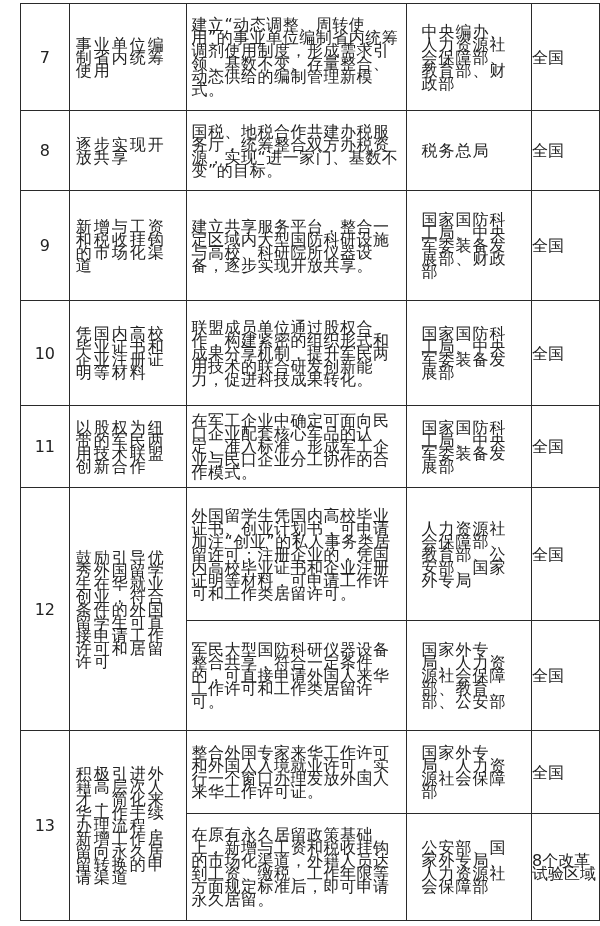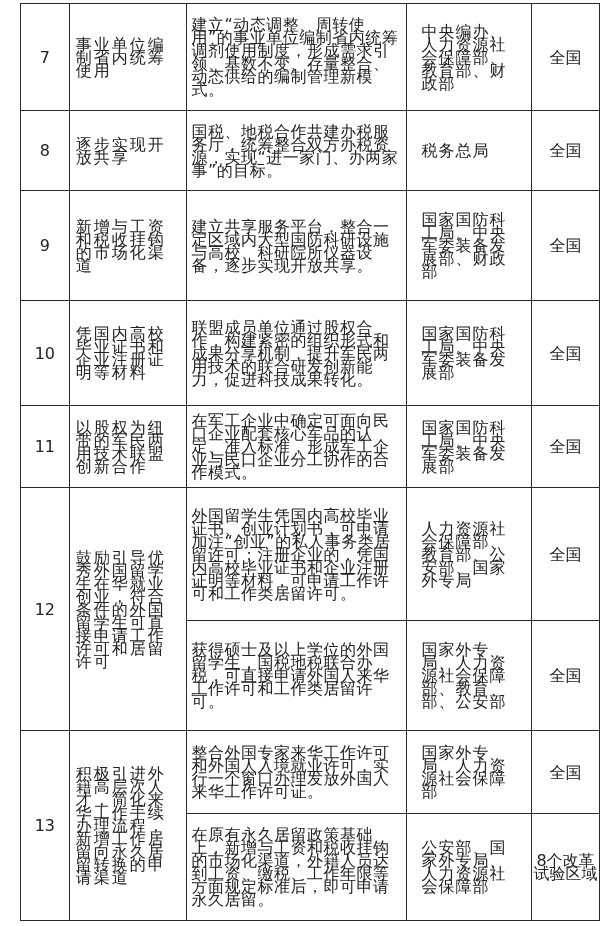--- a/index.html
+++ b/index.html
@@ -4,21 +4,21 @@
 <style>
   html, body { margin:0; padding:0; background:#ffffff; }
   body { width:600px; height:926px; position:relative; overflow:hidden;
          font-family:"DejaVu Sans", "Liberation Sans", sans-serif; color:#222; }
   .tbl { position:absolute; left:20px; top:3px; border-collapse:collapse; table-layout:fixed; }
   .tbl td { border:1.5px solid #2a2a2a; padding:0; vertical-align:middle; font-size:16px; line-height:13px; }
   .c-no { width:51px; text-align:center; }
   .c-name { width:112px; padding:0 6px !important; letter-spacing:2px; }
   .c-desc { width:230px; padding:0 5px !important; letter-spacing:0.5px; }
   .c-dept { width:103px; padding:0 14px !important; letter-spacing:1px; }
-  .c-scope { width:73px; text-align:center; }
+  .c-scope { width:73px; }
 </style>
 </head>
 <body>
 
 <table class="tbl">
   <colgroup>
     <col style="width:52px">
       <col style="width:113px">
       <col style="width:231px">
       <col style="width:104px">
@@ -30,21 +30,21 @@
       <td class="c-no">7</td>
       <td class="c-name">事业单位编制省内统筹使用</td>
       <td class="c-desc">建立“动态调整、周转使用”的事业单位编制省内统筹调剂使用制度，形成需求引领、基数不变、存量整合、动态供给的编制管理新模式。</td>
       <td class="c-dept">中央编办、人力资源社会保障部、教育部、财政部</td>
       <td class="c-scope">全国</td>
     </tr>
 
     <tr style="height:80px">
       <td class="c-no">8</td>
       <td class="c-name">逐步实现开放共享</td>
-      <td class="c-desc">国税、地税合作共建办税服务厅，统筹整合双方办税资源，实现“进一家门、办两家事”的目标。</td>
+      <td class="c-desc">国税、地税合作共建办税服务厅，统筹整合双方办税资源，实现“进一家门、基数不变”的目标。</td>
       <td class="c-dept">税务总局</td>
       <td class="c-scope">全国</td>
     </tr>
 
     <tr style="height:110px">
       <td class="c-no">9</td>
       <td class="c-name">新增与工资和税收挂钩的市场化渠道</td>
       <td class="c-desc">建立共享服务平台，整合一定区域内大型国防科研设施与高校、科研院所仪器设备，逐步实现开放共享。</td>
       <td class="c-dept">国家国防科工局、中央军委装备发展部、财政部</td>
       <td class="c-scope">全国</td>
@@ -68,21 +68,21 @@
 
     <tr style="height:133px">
       <td class="c-no" rowspan="2">12</td>
       <td class="c-name" rowspan="2">鼓励引导优秀外国留学生在华就业创业，符合条件的外国留学生可直接申请工作许可和居留许可</td>
       <td class="c-desc">外国留学生凭国内高校毕业证书、创业计划书，可申请加注“创业”的私人事务类居留许可；注册企业的，凭国内高校毕业证书和企业注册证明等材料，可申请工作许可和工作类居留许可。</td>
       <td class="c-dept">人力资源社会保障部、教育部、公安部、国家外专局</td>
       <td class="c-scope">全国</td>
     </tr>
 
     <tr style="height:110px">
-      <td class="c-desc">获得硕士及以上学位的外国留学生，国税地税联合办税，可直接申请外国人来华工作许可和工作类居留许可。</td>
+      <td class="c-desc">军民大型国防科研仪器设备整合共享，符合一定条件的，可直接申请外国人来华工作许可和工作类居留许可。</td>
       <td class="c-dept">国家外专局、人力资源社会保障部、教育部、公安部</td>
       <td class="c-scope">全国</td>
     </tr>
 
     <tr style="height:83px">
       <td class="c-no" rowspan="2">13</td>
       <td class="c-name" rowspan="2">积极引进外籍高层次人才，简化来华工作手续办理流程，新增工作居留向永久居留转换的申请渠道</td>
       <td class="c-desc">整合外国专家来华工作许可和外国人入境就业许可，实行一个窗口办理发放外国人来华工作许可证。</td>
       <td class="c-dept">国家外专局、人力资源社会保障部</td>
       <td class="c-scope">全国</td>

